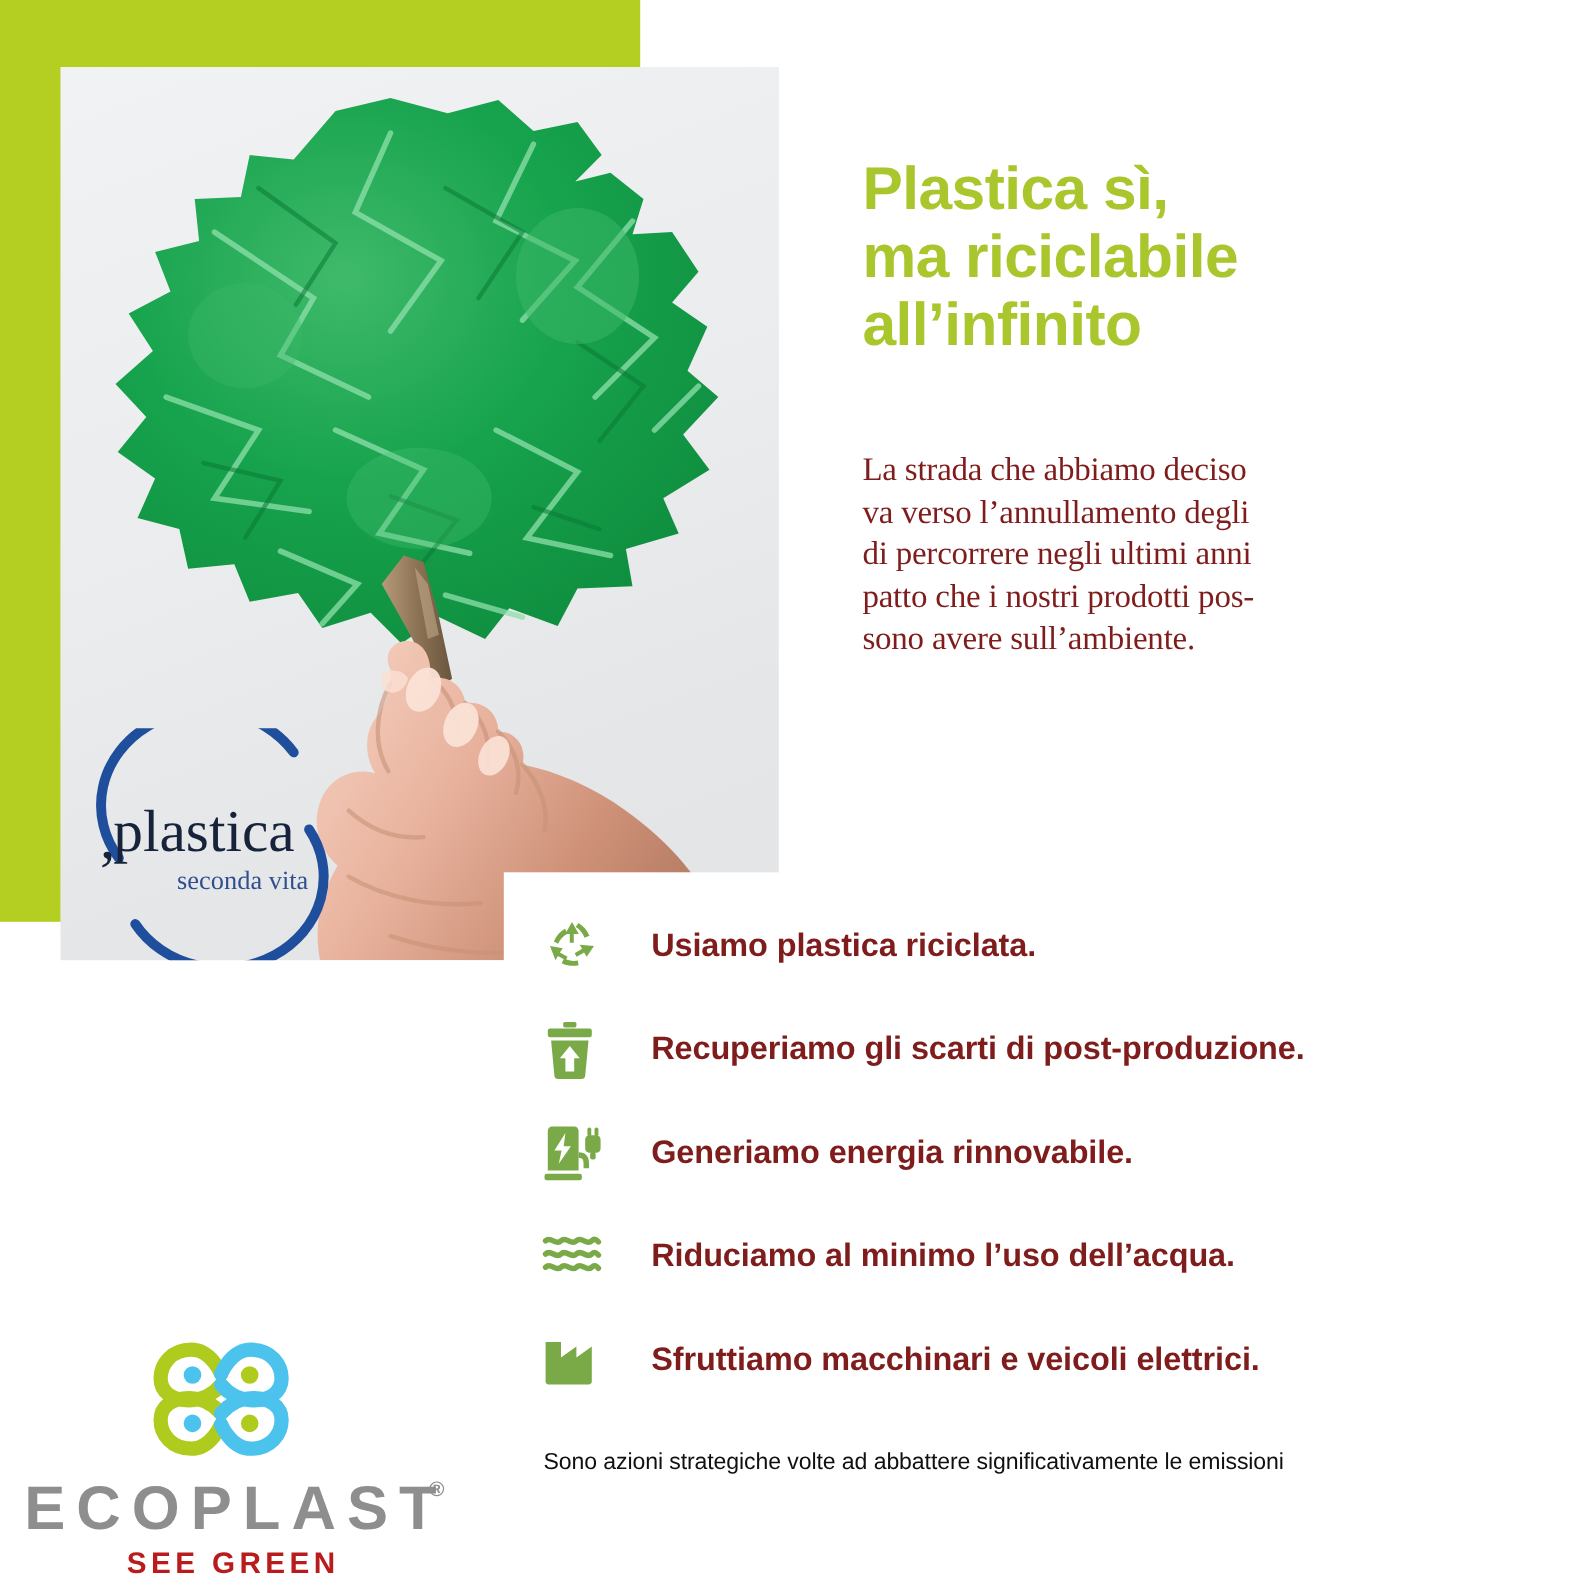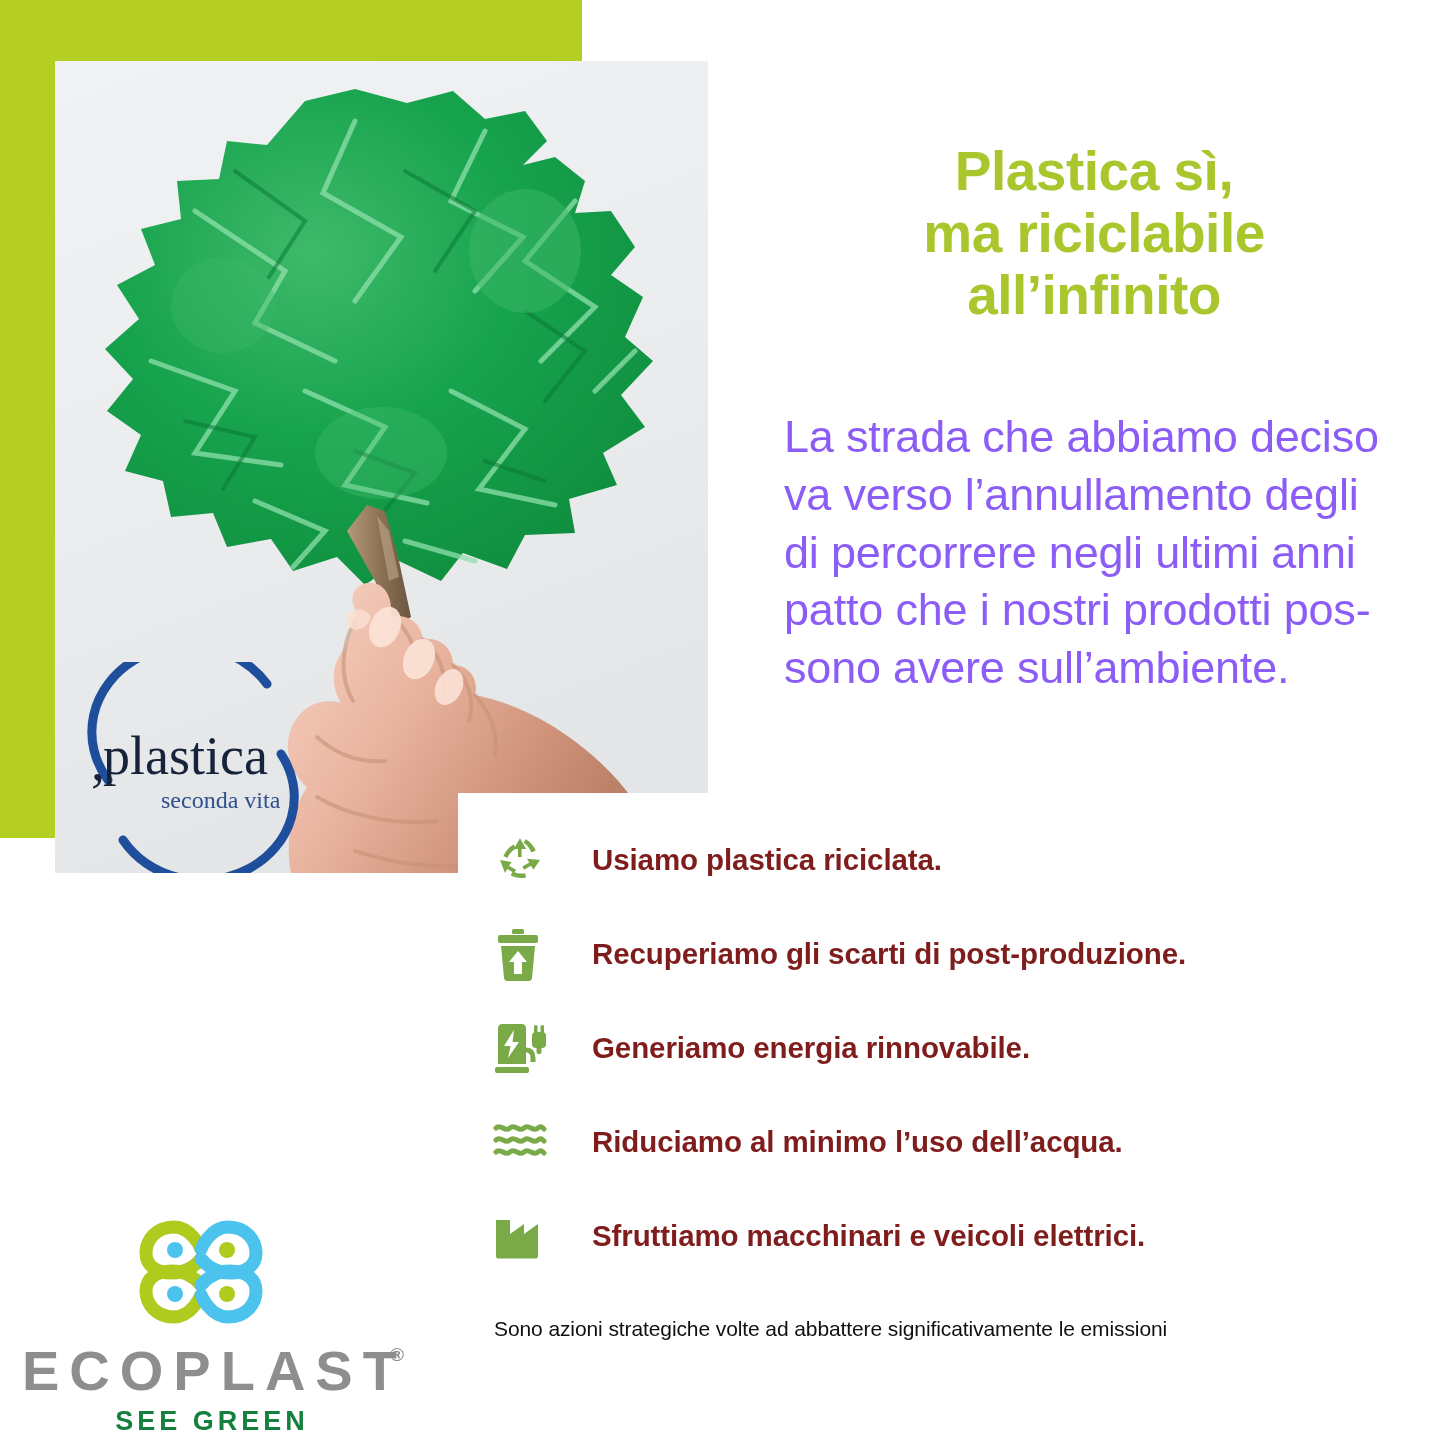--- a/index.html
+++ b/index.html
@@ -40,33 +40,33 @@
   
   #headline{
     position:absolute;
     left:784px;top:103px;
     width:620px;
     color:#a9c62d;
     font-size:55px;
     font-weight:bold;
     line-height:1.13;
     letter-spacing:-0.5px;
-    text-align:center;
   }
   #headline .hl-line{display:block;white-space:nowrap;}
 
   
   #intro-paragraph{
     position:absolute;
     left:784px;top:408px;
     width:600px;
-    color:#8b5cf6;
-    font-size:45px;
+    color:#7f1d1d;
+    font-size:30px;
     line-height:1.285;
     letter-spacing:-0.2px;
+    font-family:Liberation Serif, serif;
   }
   #intro-paragraph .p-line{display:block;white-space:nowrap;}
 
   
   #content-panel{
     position:absolute;
     left:458px;top:793px;
     width:987px;height:652px;
     background:#ffffff;
   }
@@ -132,21 +132,21 @@
   #ecoplast-reg{
     position:absolute;
     right:-2px;top:141px;
     color:#8e8e8e;
     font-size:19px;
     font-weight:bold;
   }
   #ecoplast-tagline{
     position:absolute;left:0;top:205px;width:380px;
     text-align:center;
-    color:#15803d;
+    color:#b91c1c;
     font-size:27px;
     font-weight:bold;
     letter-spacing:4px;
     line-height:1;
   }
 </style>
 </head>
 <body>
 
 <div id="green-block"></div>

